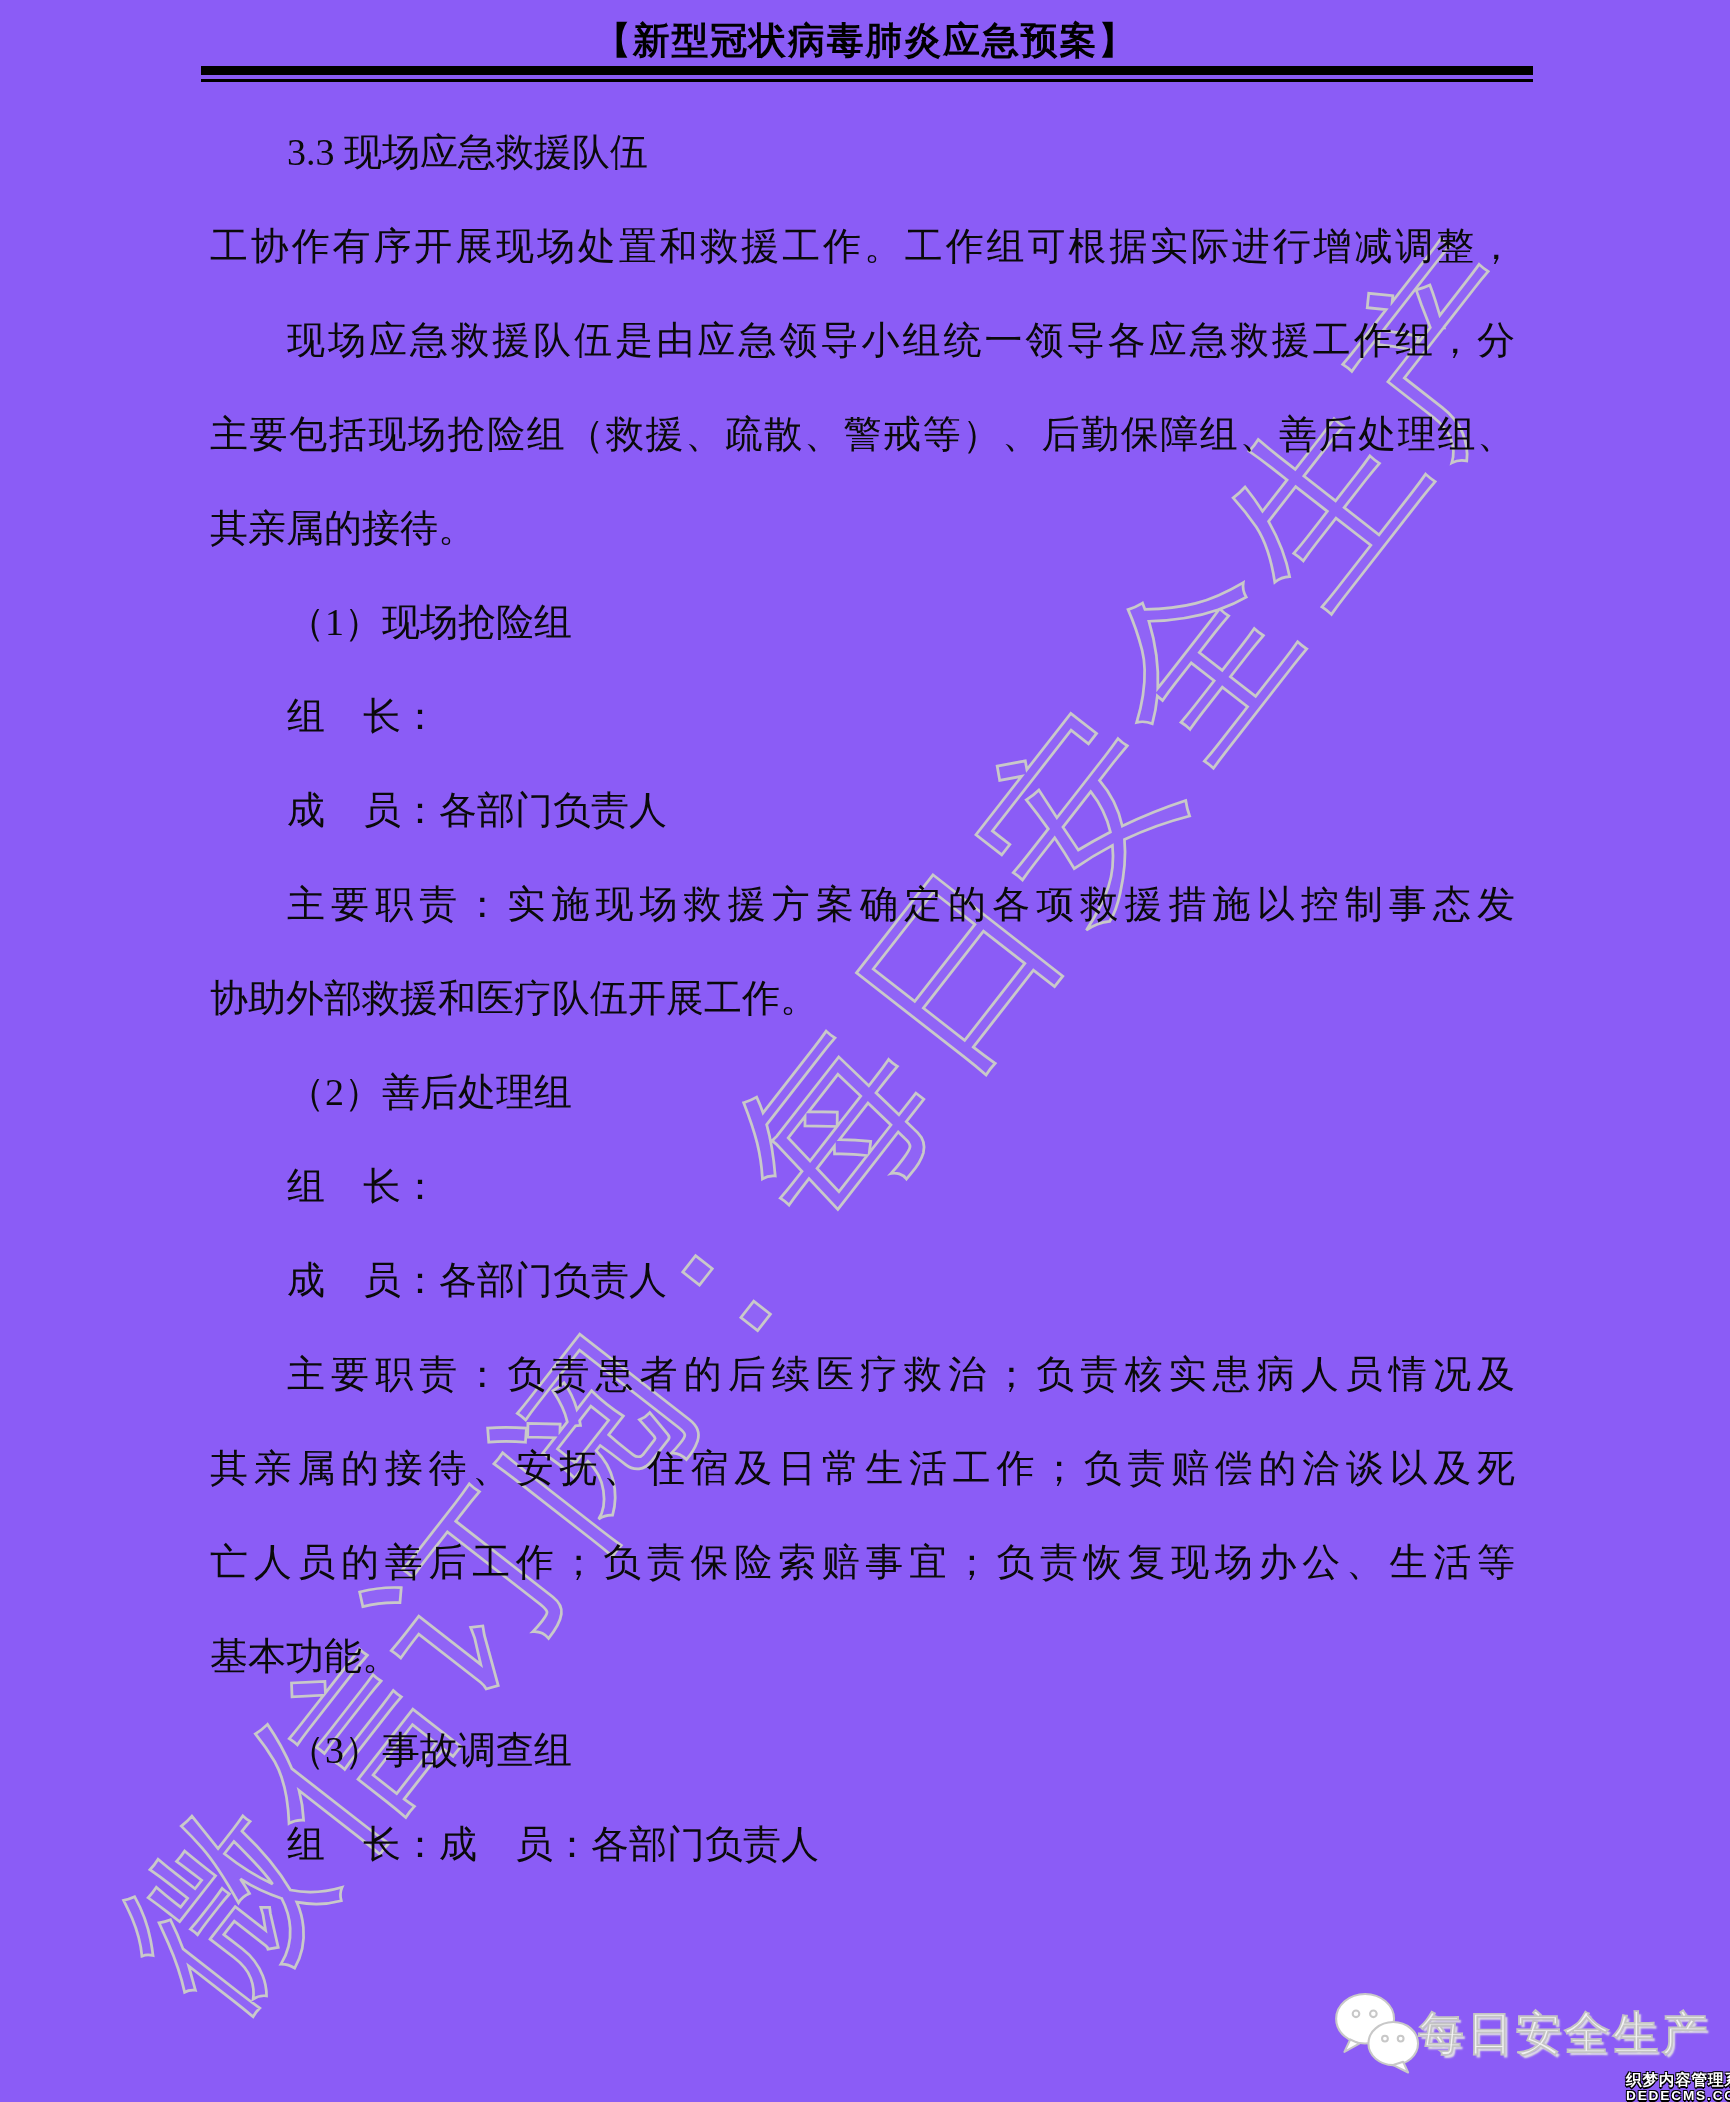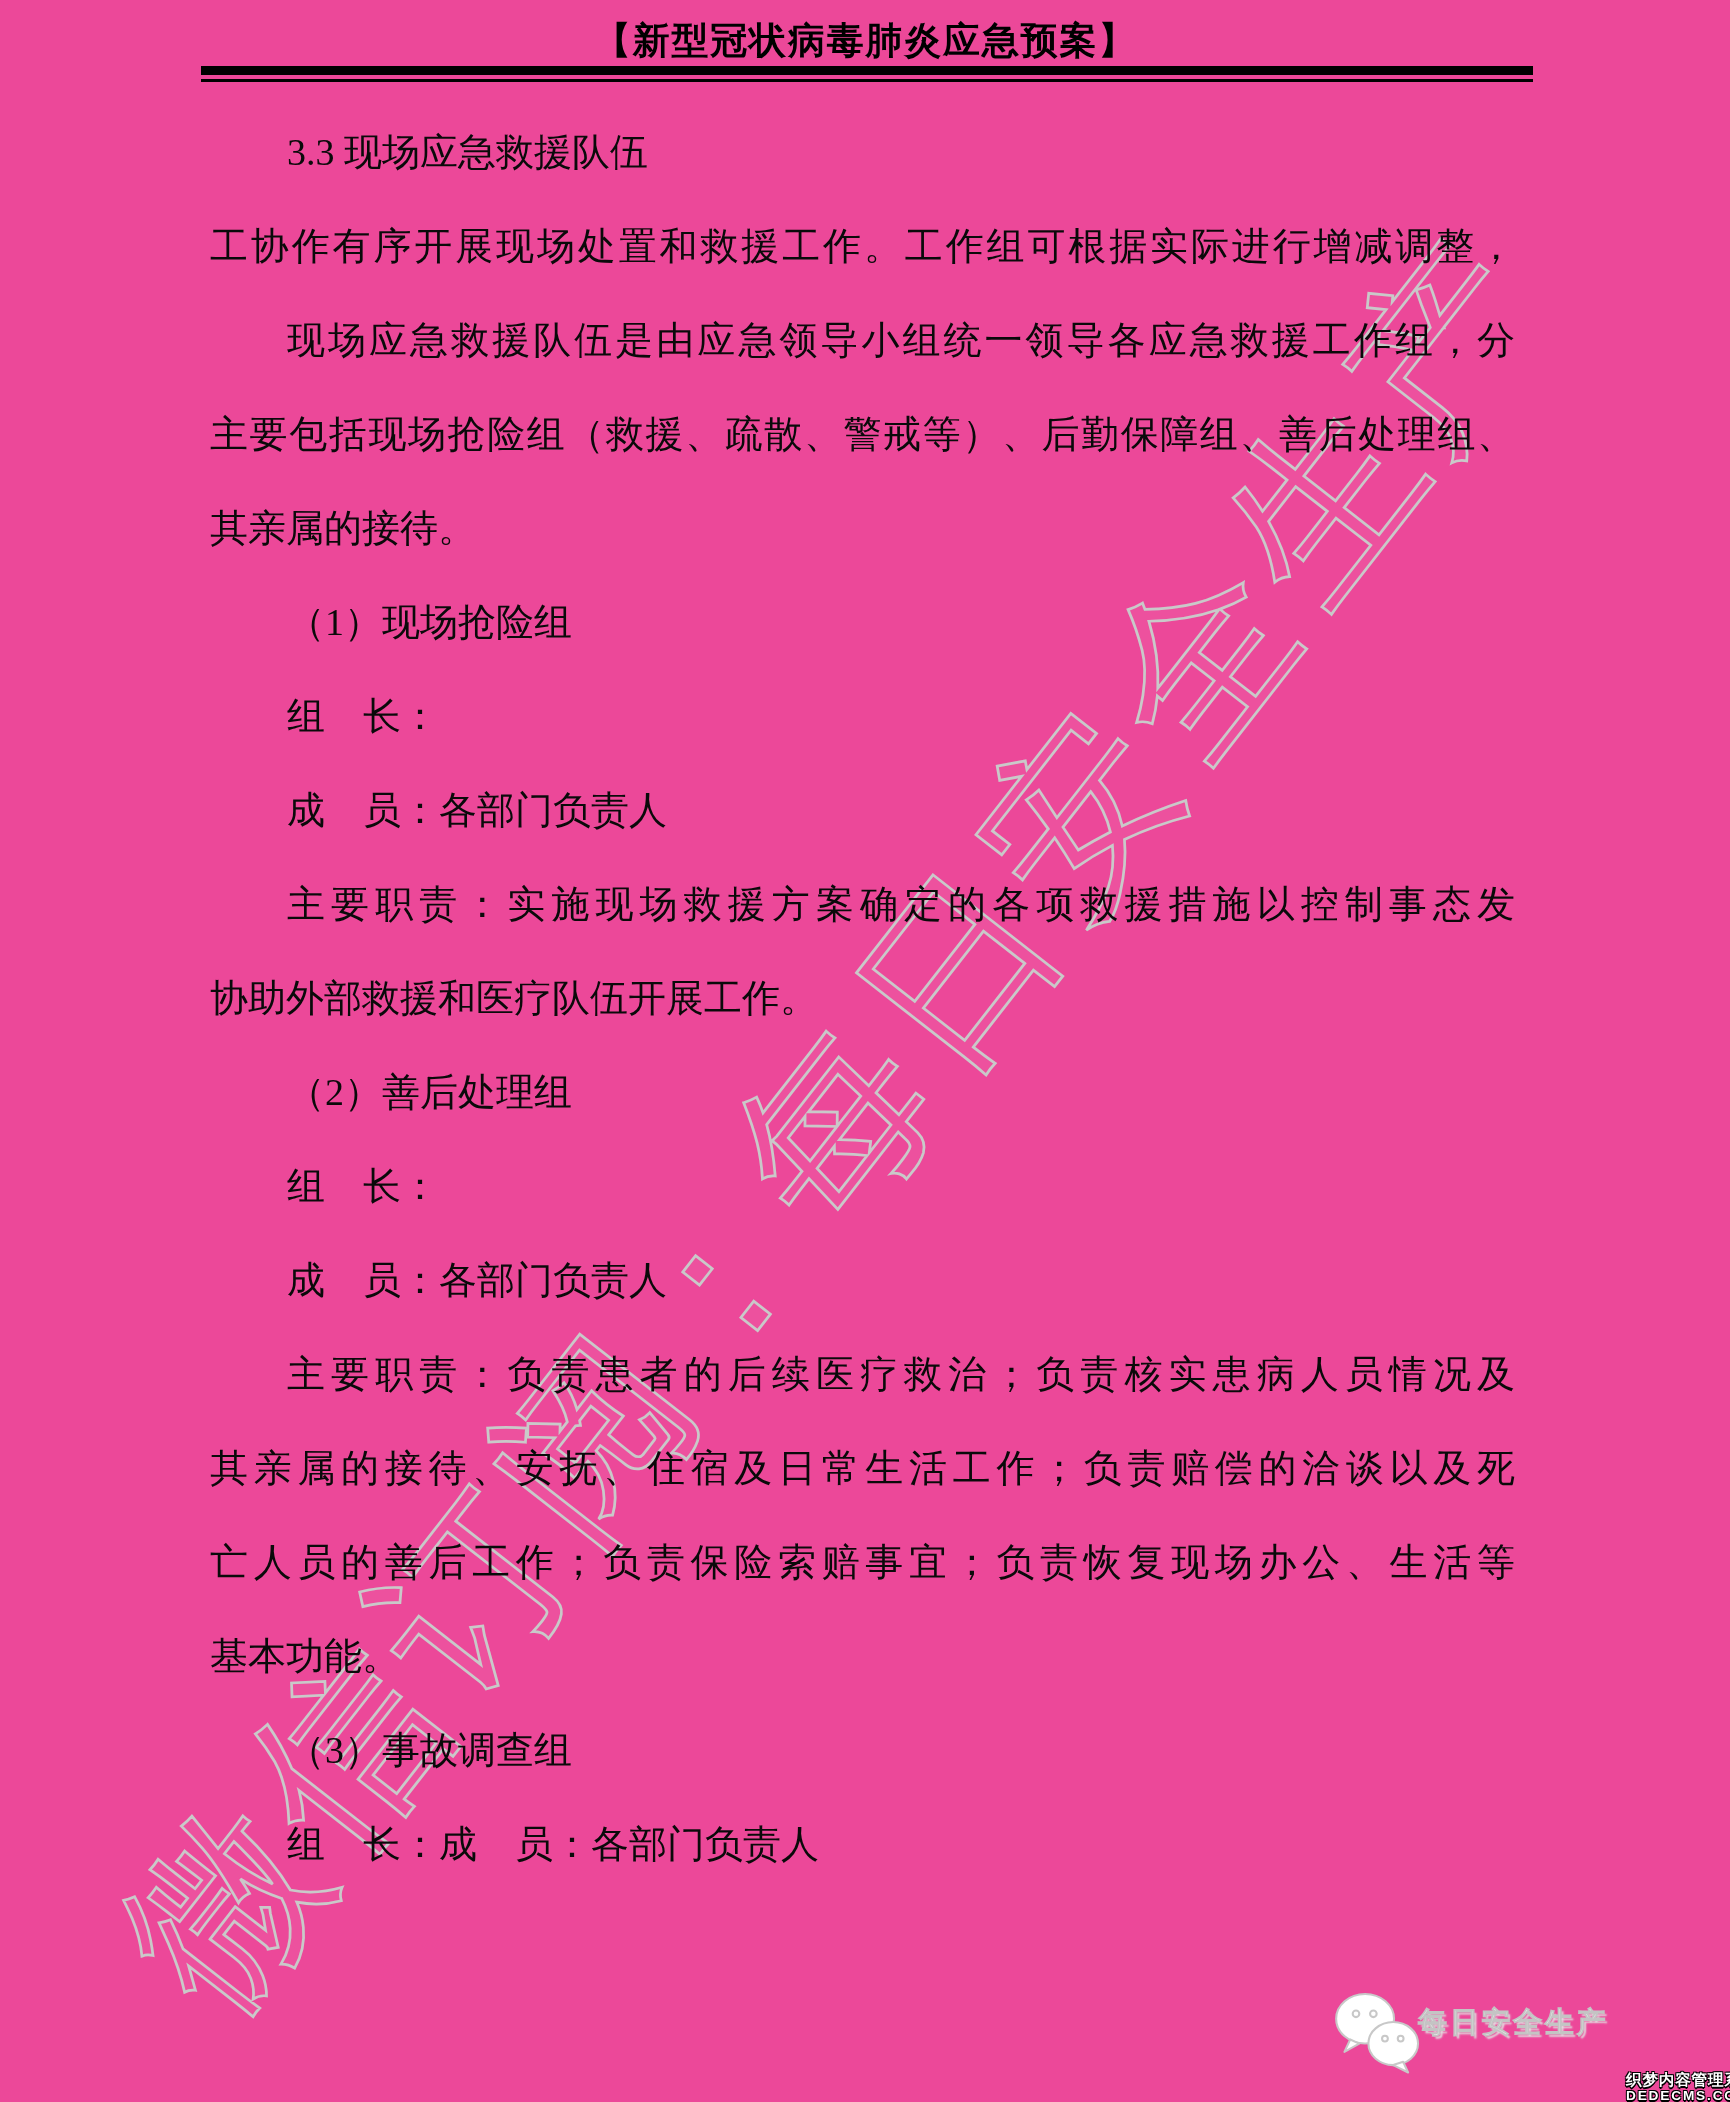--- a/index.html
+++ b/index.html
@@ -1,19 +1,19 @@
 <!DOCTYPE html>
 <html style="font-size:14.6px"><head>
 <meta charset="utf-8">
 <style>
   html,body{margin:0;padding:0;background:#ffffff;}
   .page{
     position:relative;
     width:1731px;height:2102px;
-    background:#ec4899;
+    background:#8b5cf6;
     overflow:hidden;
     font-family:"Liberation Serif","DejaVu Serif",serif;
     color:#0a0a0a;
   }
   
   .hdr-title{
     position:absolute;top:20px;left:0;right:0;
     text-align:center;
     font-family:"Liberation Sans","DejaVu Sans",sans-serif;
     font-weight:bold;
@@ -61,21 +61,21 @@
   }
   .line.ind{padding-left:77px;}
   
   .wx-icon{
     position:absolute;left:1332px;top:1987px;width:91px;height:90px;
     z-index:3;
   }
   .brand{
     position:absolute;left:1418px;top:2003px;
     font-family:"Liberation Sans","DejaVu Sans",sans-serif;
-    font-size:29px;letter-spacing:2.7px;
+    font-size:46px;letter-spacing:2.7px;
     color:#f2f2f2;
     -webkit-text-stroke:1.8px #c4c4c4;
     text-shadow:2.7px 2.7px 1.8px #e2e2e2;
     white-space:nowrap;
     z-index:3;
   }
   .cms-badge{
     position:absolute;left:1626px;top:2071px;
     font-family:"Liberation Sans","DejaVu Sans",sans-serif;
     font-weight:bold;

